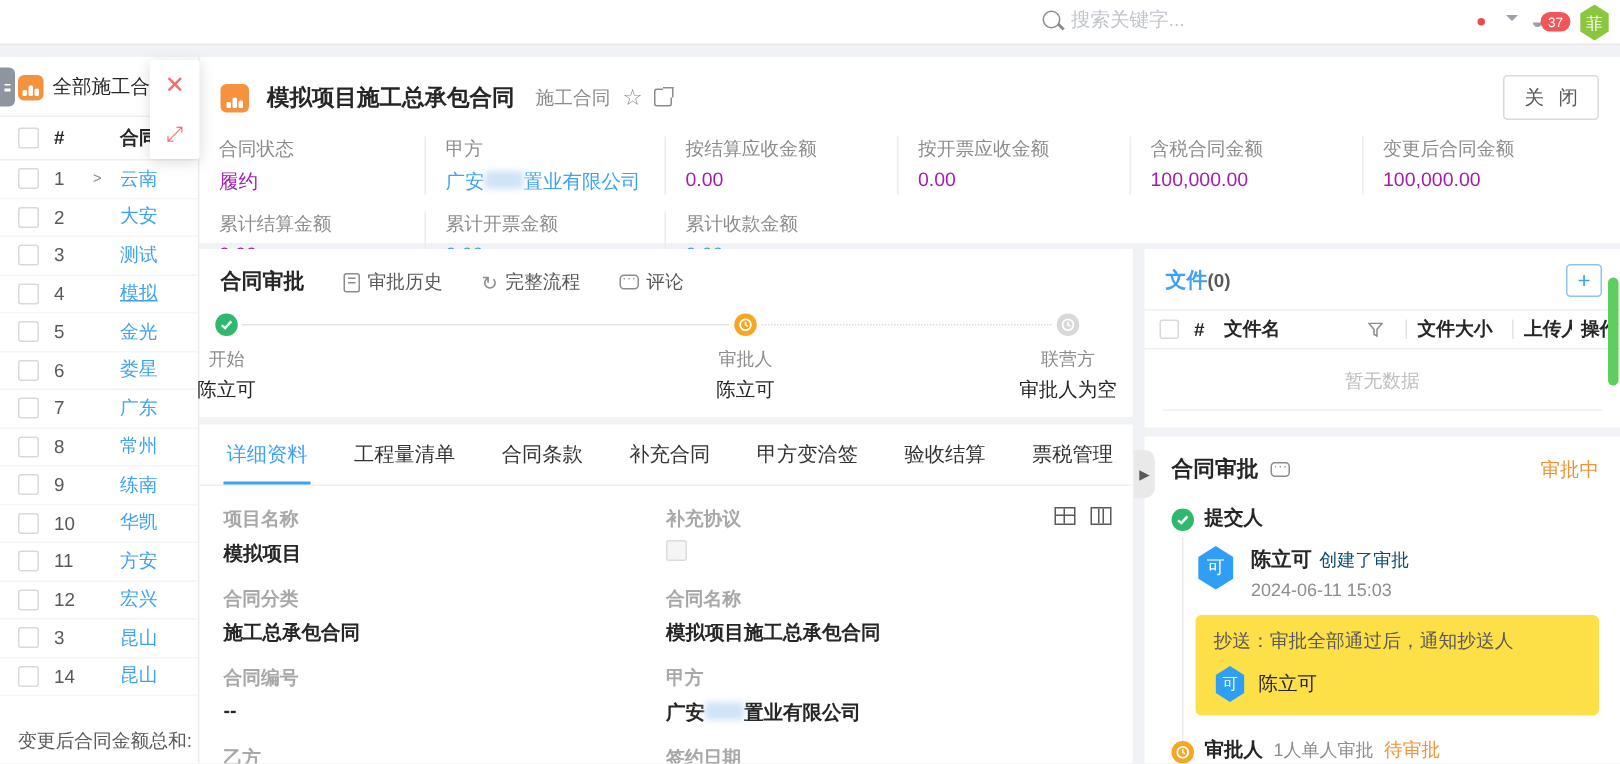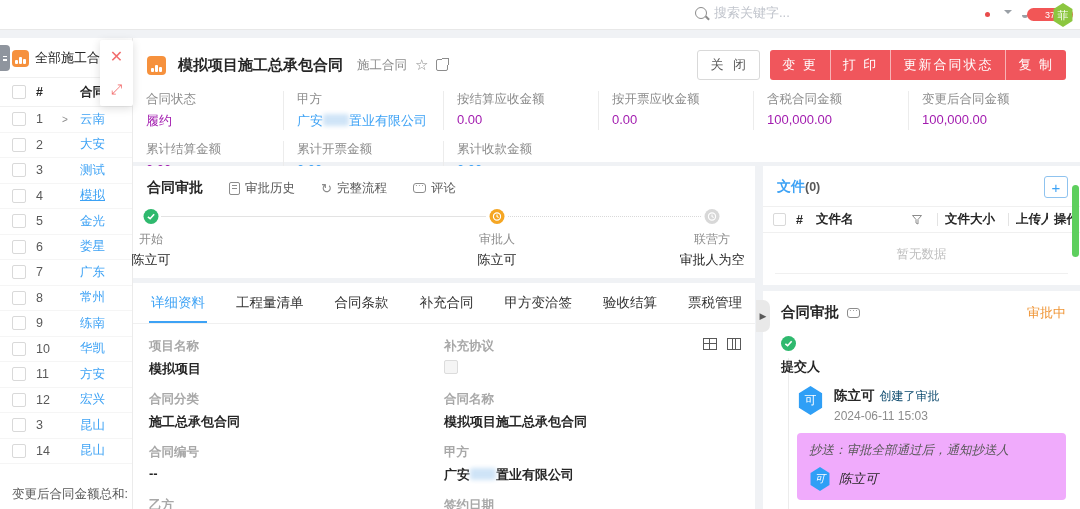--- a/index.html
+++ b/index.html
@@ -17,21 +17,21 @@
   .top-icons { position:absolute; right:6px; top:0; height:30px; display:flex; align-items:center; gap:17px; }
   .tico { position:relative; color:#9aa0a6; cursor:pointer; }
   .env { width:18px; height:13px; background:#9aa0a6; border-radius:2px; position:relative; }
   .env::before { content:""; position:absolute; left:2px; right:2px; top:-3px; height:7px; background:#fff; clip-path:polygon(0 100%,50% 0,100% 100%); }
   .env::after { content:""; position:absolute; width:5px; height:5px; border-radius:50%; background:#e84b4b; left:1px; top:-3px; }
   .bubble { width:18px; height:13px; background:#9aa0a6; border-radius:7px; position:relative; }
   .bubble::before { content:""; position:absolute; bottom:-3px; left:3px; border:4px solid transparent; border-top-color:#9aa0a6; }
   .bubble::after { content:"···"; position:absolute; color:#fff; font-size:9px; letter-spacing:1px; left:3px; top:-2px; }
   .bell { width:14px; height:13px; background:#9aa0a6; border-radius:7px 7px 2px 2px; position:relative; }
   .bell::after { content:""; position:absolute; width:6px; height:3px; background:#9aa0a6; border-radius:0 0 4px 4px; left:4px; bottom:-3px; }
-  .badge { position:absolute; top:-7px; left:9px; min-width:17px; height:13px; background:#f25656; color:#fff; font-size:9px; border-radius:8px; display:flex; align-items:center; justify-content:center; padding:0 18px; }
+  .badge { position:absolute; top:-7px; left:9px; min-width:17px; height:13px; background:#f25656; color:#fff; font-size:9px; border-radius:8px; display:flex; align-items:center; justify-content:center; padding:0 5px; }
   .gear { width:15px; height:15px; border-radius:50%; background:#9aa0a6; position:relative; }
   .gear::after { content:""; position:absolute; inset:4px; border-radius:50%; background:#fff; }
   .hex { clip-path:polygon(50% 0,93% 25%,93% 75%,50% 100%,7% 75%,7% 25%); display:flex; align-items:center; justify-content:center; color:#fff; }
   .avatar-top { width:22px; height:24px; background:#8cc63f; font-size:11px; }
 
   
   .sidepanel { position:absolute; left:0; top:38px; width:133px; bottom:0; background:#fff; border-right:1px solid #ebebeb; overflow:hidden; }
   .side-title { display:flex; align-items:center; gap:6px; padding:11px 0 10px 12px; white-space:nowrap; font-size:13px; color:#262626; }
   .docicon { width:17px; height:17px; background:#f6913d; border-radius:4px; flex:none; display:flex; align-items:flex-end; justify-content:center; gap:1.5px; padding-bottom:3px; }
   .docicon i { display:block; width:2.5px; background:#fff; border-radius:1px; }
@@ -128,31 +128,31 @@
   .empty { text-align:center; font-size:12.5px; color:#bfbfbf; padding:13px 0 10px; }
   .empty-line { border-bottom:1px solid #f0f0f0; margin:0 12px; }
 
   
   .apprcard { position:absolute; left:763px; top:291px; right:0; bottom:0; background:#fff; overflow:hidden; }
   .apprhead { display:flex; align-items:center; gap:8px; padding:12px 14px 6px 18px; }
   .appr-status { margin-left:auto; font-size:13px; color:#ef9434; }
   .collapse-handle { position:absolute; left:756px; top:300px; width:14px; height:32px; background:#e9e9e9; border-radius:0 7px 7px 0; display:flex; align-items:center; justify-content:center; color:#595959; font-size:9px; cursor:pointer; z-index:4; }
   .tl { position:relative; padding-left:18px; }
   .tl-line { position:absolute; left:25px; top:22px; bottom:10px; width:1px; background:#ececec; }
-  .tl-sec { display:flex; align-items:flex-start; gap:7px; position:relative; margin-top:8px;flex-direction:column; }
+  .tl-sec { display:flex; align-items:flex-end; gap:7px; position:relative; margin-top:8px; }
   .tl-ico { width:15px; height:15px; border-radius:50%; display:flex; align-items:center; justify-content:center; z-index:1; }
   .tl-title { font-size:13px; font-weight:bold; color:#262626; }
   .tl-sub { font-size:12px; color:#8c8c8c; }
   .tl-wait { font-size:12.5px; color:#ef9434; }
   .person { display:flex; align-items:flex-start; gap:10px; margin:10px 0 0 16px; position:relative; z-index:1; }
   .avatar { width:27px; height:29px; background:#2f9ff6; font-size:12px; flex:none; }
   .pname { font-size:13.5px; font-weight:bold; color:#262626; }
   .paction { font-size:12px; color:#0c4a6e; font-weight:normal; margin-left:5px; }
   .ptime { font-size:12px; color:#8c8c8c; margin-top:4px; }
-  .ccbox { background:#f0abfc; border-radius:4px; margin:10px 14px 0 16px; padding:9px 12px; position:relative; z-index:1;font-style:italic; }
+  .ccbox { background:#fde047; border-radius:4px; margin:10px 14px 0 16px; padding:9px 12px; position:relative; z-index:1; }
   .cctext { font-size:12.5px; color:#595959; }
   .ccperson { display:flex; align-items:center; gap:8px; margin-top:8px; font-size:13px; color:#262626; }
   .avatar.small { width:22px; height:24px; font-size:10.5px; }
   .green-thumb { position:absolute; left:1072px; top:185px; width:7px; height:72px; background:#5ecf5e; border-radius:4px; z-index:8; cursor:pointer; }
 </style>
 </head>
 <body>
 
 <div class="app" style="--red:#f0565c">
 
@@ -289,26 +289,20 @@
           <i></i>
           <i></i>
           <i></i>
         </span>
       <span class="page-title">模拟项目施工总承包合同</span>
       <span class="tag">施工合同</span>
       <span class="star">☆</span>
       <span class="extlink"></span>
       <div class="actions">
         <button class="btn-plain">关 闭</button>
-        <div class="btn-red-group">
-          <button class="btn-red">变 更</button>
-          <button class="btn-red">打 印</button>
-          <button class="btn-red">更新合同状态</button>
-          <button class="btn-red">复 制</button>
-        </div>
       </div>
     </div>
     <div class="sumrow">
       <div class="sumcol w1">
           <div class="sumlabel">合同状态</div>
           <div class="sumval">履约</div>
         </div>
       <div class="sumcol w2">
           <div class="sumlabel">甲方</div>
         <div class="sumval link"><span>广安</span><span class="redact"></span><span>置业有限公司</span></div>

